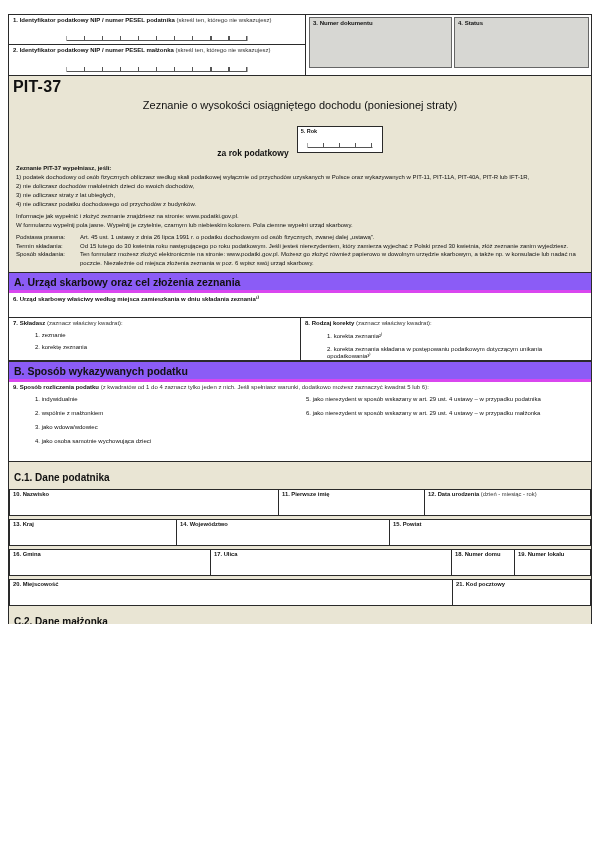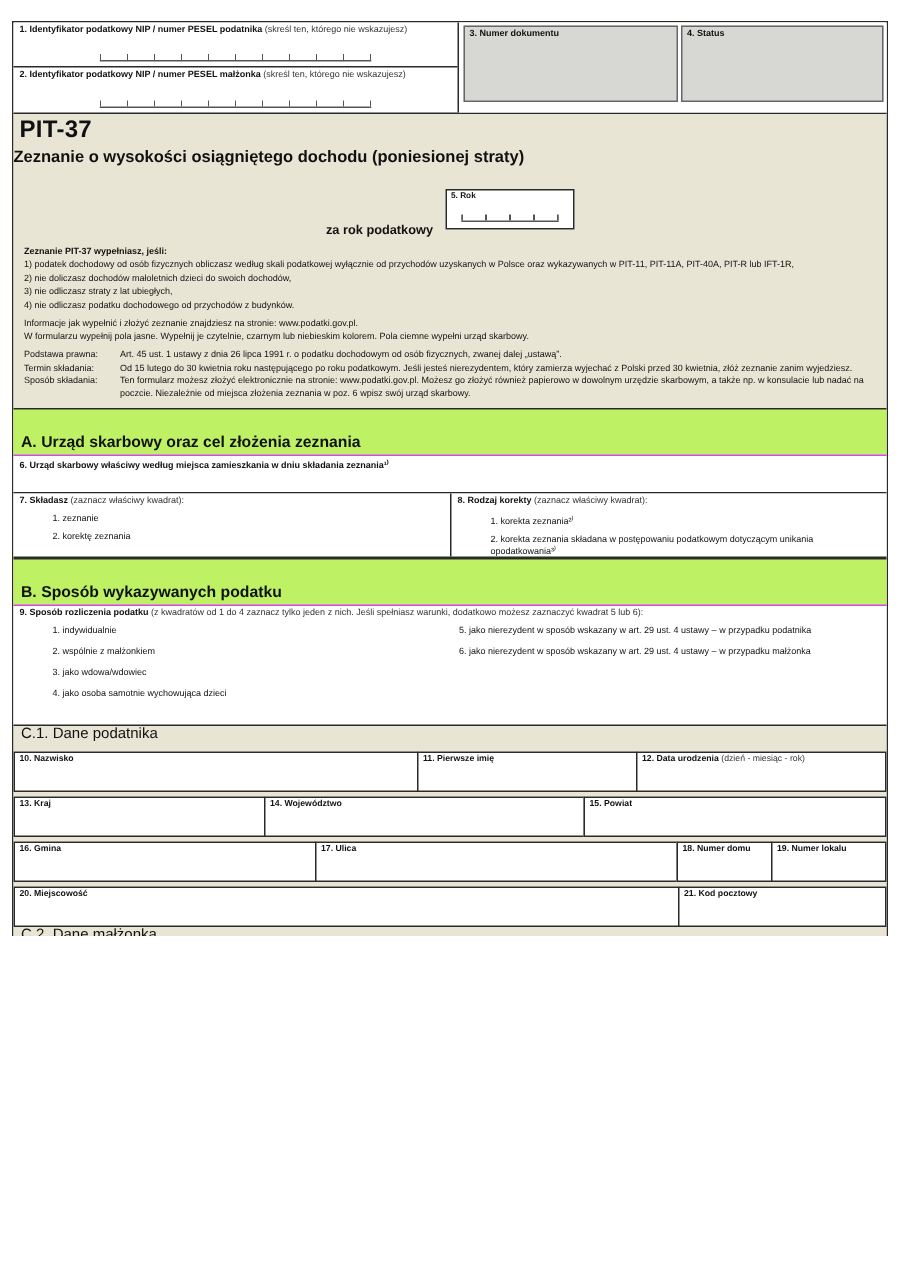--- a/index.html
+++ b/index.html
@@ -18,51 +18,51 @@
           background-image:repeating-linear-gradient(to right,#555 0,#555 1px,transparent 1px,transparent 18px); }
   .tl-cell .comb { position:absolute; bottom:3px; left:50%; transform:translateX(-50%); width:181px; }
   .top-right { flex:1; display:flex; background:#fff; }
   .gray-field { background:#d7d7d3; border:1px solid #666; margin:2px 2px 7px 3px; padding:2px 3px; font-size:6px; font-weight:bold; }
   .gf3 { width:143px; }
   .gf4 { flex:1; margin-left:0; }
 
   
   .formbody { background:#e9e5d4; }
   .pitcode { font-size:16px; font-weight:bold; padding:2px 0 0 4px; letter-spacing:0.2px; }
-  .maintitle { text-align:left; font-weight:bold; font-size:11px; margin-top:3px; }
+  .maintitle { text-align:center; font-weight:normal; font-size:11px; margin-top:3px; }
   .yearrow { display:flex; justify-content:center; align-items:center; gap:8px; margin:9px 0 2px 0; }
   .yearlabel { font-weight:bold; font-size:8.5px;margin-top:28px; }
   .yearbox { width:86px; height:27px; background:#fff; border:1.2px solid #2a2a2a; position:relative; padding:1px 3px; font-size:5.5px; font-weight:bold; }
   .yearbox .comb { position:absolute; bottom:4px; left:50%; transform:translateX(-50%); width:65px;
           background-image:repeating-linear-gradient(to right,#555 0,#555 1px,transparent 1px,transparent 16px); }
 
   .intro { padding:4px 7px 0 7px; font-size:6px; line-height:1.5; }
   .intro-title { font-weight:bold; }
   .intro-gap { margin-top:3px; }
   .legal { padding:3px 7px 4px 7px; font-size:6px; line-height:1.45; }
   .legal-row { display:flex; }
   .legal-term { width:64px; flex:none; }
   .legal-text { flex:1; }
 
-  .secbar { background:#bef264; border-top:1px solid #2a2a2a; border-bottom:1px solid #d946ef; padding:16px 5px 2px 5px; }
+  .secbar { background:#8b5cf6; border-top:1px solid #2a2a2a; border-bottom:3px solid #d946ef; padding:3px 5px 2px 5px; }
   .secbar-title { font-weight:bold; font-size:10.5px; }
   .secbar-note { font-size:6px; line-height:1.4; padding:1px 4px 1px 9px; }
 
   .wcell { background:#fff; border-bottom:1px solid #2a2a2a; padding:2px 4px; font-size:6px; }
   .cell6 { height:25px; }
   .row78 { display:flex; background:#fff; border-bottom:1px solid #2a2a2a; }
   .cell7 { width:292px; border-right:1px solid #2a2a2a; }
   .cell8 { flex:1; }
   .cell7, .cell8 { padding:2px 4px; font-size:6px; height:42px; }
   .opt { margin-left:22px; margin-top:6px; }
   .cell9 { background:#fff; border-bottom:1px solid #2a2a2a; padding:2px 4px 6px 4px; font-size:6px; height:80px; }
   .optgrid { display:grid; grid-template-columns:265px 1fr; column-gap:6px; row-gap:8px; margin-top:6px; margin-left:22px; margin-right:4px; }
   .optgrid .r { white-space:normal; }
 
-  .subhead { font-size:10px; padding:0 2px 3px 5px; }
+  .subhead { font-size:10px; padding:10px 2px 3px 5px;font-weight:bold; }
 
   .frow { display:flex; margin:3px 0 0 0; }
   .fc { background:#fff; border:1px solid #2a2a2a; padding:1.5px 3px; font-size:5.8px; height:27px; line-height:1.3; }
   .fc + .fc { margin-left:-1px; }
   .fx { flex:1; }
   .w270{width:270px}.w147{width:147px}.w168{width:168px}.w214{width:214px}
   .w202{width:202px}.w242{width:242px}.w64{width:64px}.w444{width:444px}
   .lastpad { height:4px; }
 
   .footerbox { position:absolute; right:15px; top:806px; display:flex; border:1.5px solid #2a2a2a; background:#fff; align-items:stretch; }

